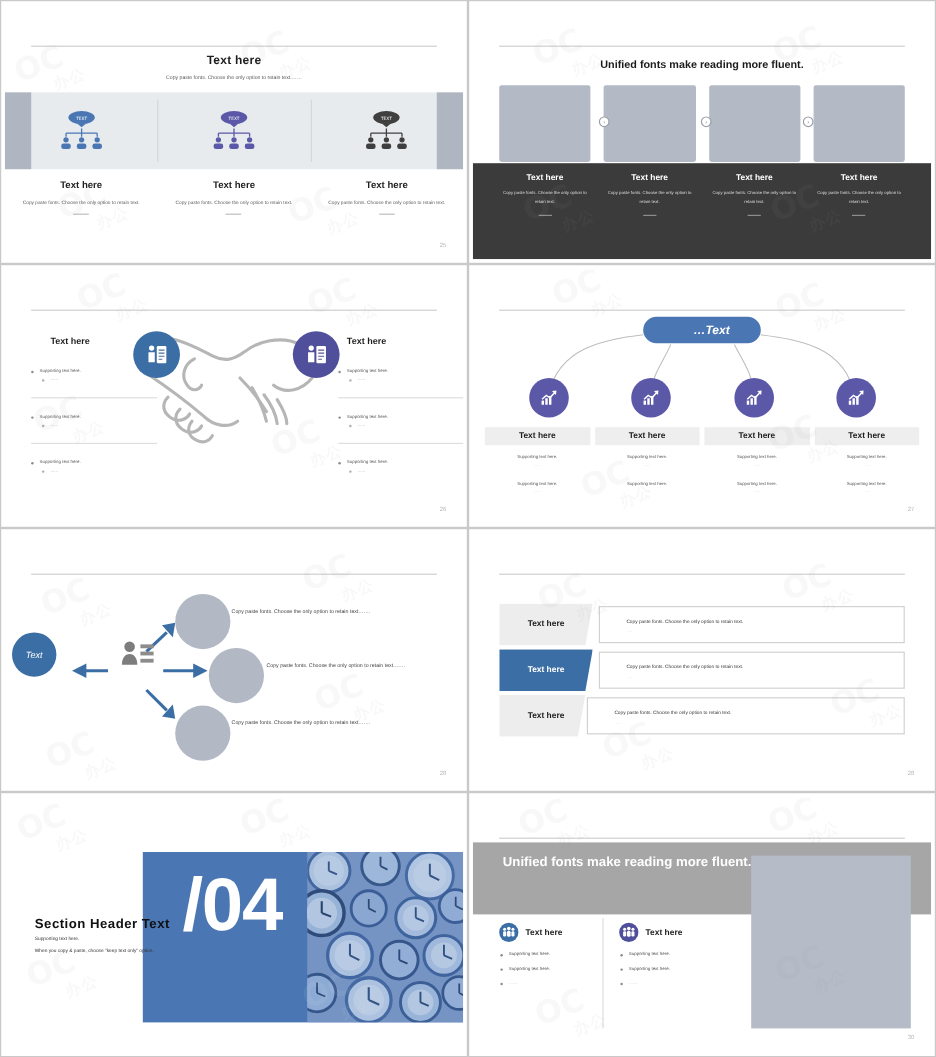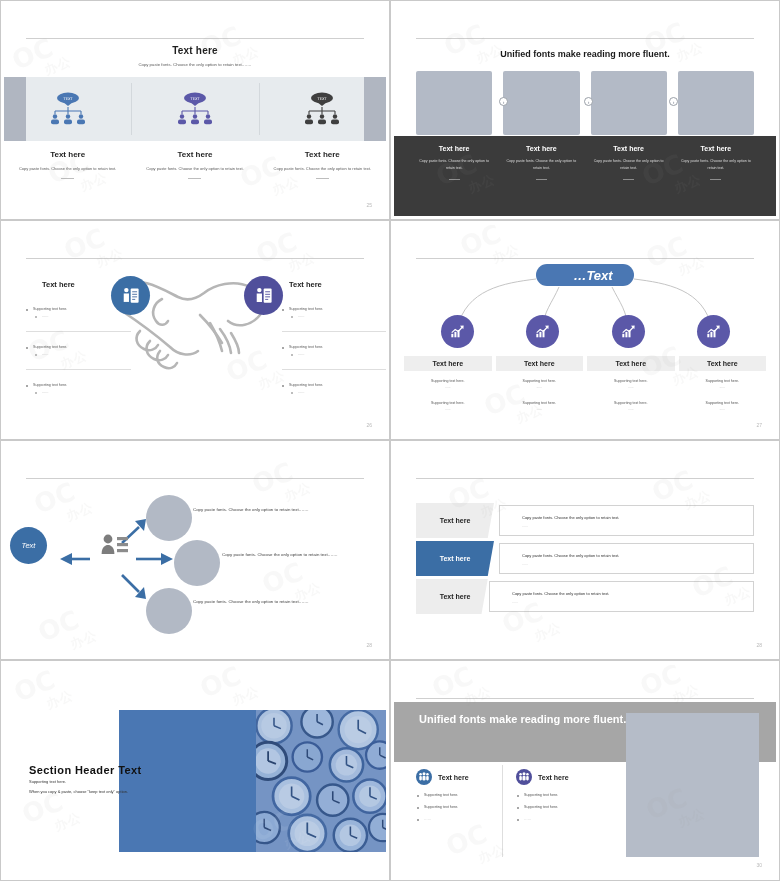--- a/index.html
+++ b/index.html
@@ -103,21 +103,21 @@
   .s3-li .t:before { content:""; position:absolute; left:0; top:2px; width:2px; height:2px;
     border-radius:50%; background:#8a8a8a; }
   .s3-li .t2 { font-size:3.3px; color:#9a9a9a; padding-left:16px; margin-top:3px; position:relative; }
   .s3-li .t2:before { content:""; position:absolute; left:9px; top:2px; width:1.6px; height:1.6px;
     border-radius:50%; background:#b0b0b0; }
   .s3-sep { position:absolute; height:1px; background:#dedede; width:105px; }
 
   
   .s4-pill { position:absolute; left:142px; top:39px; width:98px; height:22px;
     background:#4a77b3; border-radius:11px; display:flex; align-items:center;
-    justify-content:center; color:#fff; font-size:13px; font-style:italic; font-weight:700; z-index:5;padding-left:16px; }
+    justify-content:center; color:#fff; font-size:10px; font-style:italic; font-weight:700; z-index:5;padding-left:16px; }
   .s4-circ { position:absolute; top:90px; width:33px; height:33px; border-radius:50%;
     background:#5b58a8; display:flex; align-items:center; justify-content:center; z-index:5; }
   .s4-labels { position:absolute; left:8px; right:8px; top:131px; display:flex; }
   .s4-lab { flex:1; margin:0 2px; background:#eeeeee; height:15px;
     display:flex; align-items:center; justify-content:center;
     font-size:7px; font-weight:700; color:#1d1d1d; }
   .s4-sups { position:absolute; left:8px; right:8px; top:154px; display:flex; }
   .s4-sup { flex:1; text-align:center; }
   .s4-sup .a { font-size:3.6px; color:#555; }
   .s4-sup .b { font-size:2.8px; color:#aaa; margin-top:2px; }
@@ -654,20 +654,21 @@
               <path d="M56 126 L56 115 M56 126 L65 130" stroke="#29436f" stroke-width="1.8"></path>
               <circle cx="100" cy="128" r="17" fill="#c0d2ec" stroke="#355286" stroke-width="2.5"></circle>
               <circle cx="100" cy="128" r="11" fill="#e8effa"></circle>
               <path d="M100 128 L100 119 M100 128 L107 131" stroke="#233a63" stroke-width="1.6"></path>
               <circle cx="133" cy="120" r="14" fill="#b6c9e7" stroke="#2f4a7c" stroke-width="2.3"></circle>
               <path d="M133 120 L133 112 M133 120 L139 123" stroke="#21345a" stroke-width="1.5"></path>
             </g>
             <rect width="140" height="145" fill="#4a77b3" opacity="0.33"></rect>
           </svg>
         </div>
+        <div class="s7-num">/04</div>
       </div>
 
       <div class="s7-h">Section Header Text</div>
       <div class="s7-s1">Supporting text here.</div>
       <div class="s7-s2">When you copy &amp; paste, choose "keep text only" option.</div>
 
       <div class="wm">
         <span style="left:10px; top:6px;">OC</span>
         <span class="s2" style="left:42px; top:26px;">办公</span>
         <span style="left:196px; top:2px;">OC</span>

